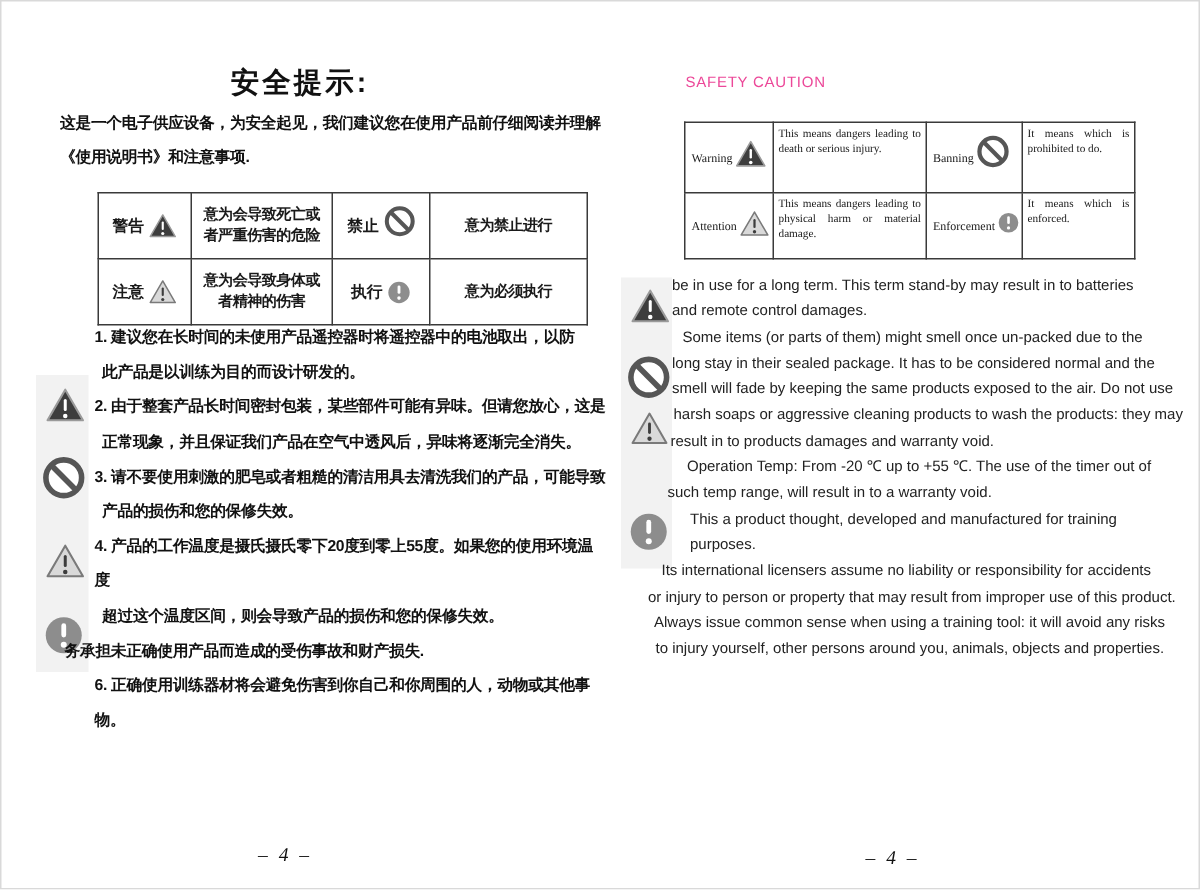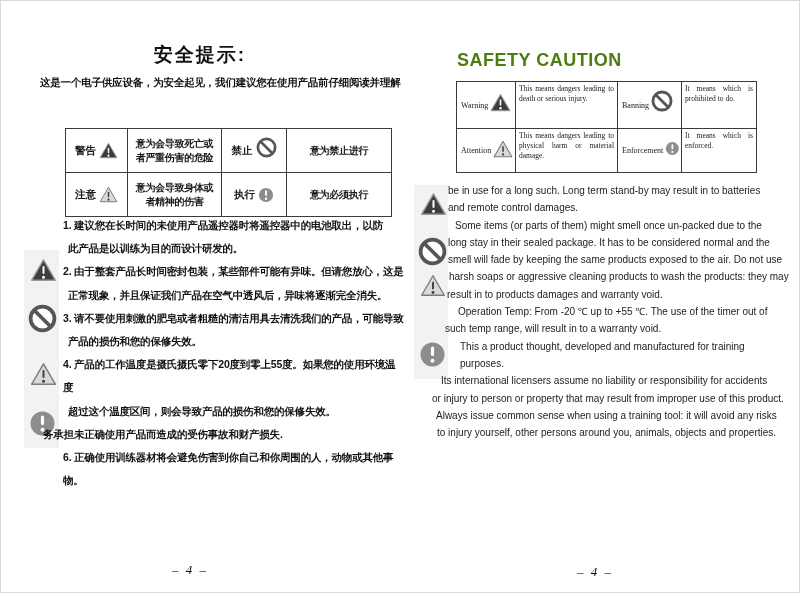--- a/index.html
+++ b/index.html
@@ -8,22 +8,22 @@
     font-family:"Liberation Sans",sans-serif;color:#1a1a1a;overflow:hidden;
     box-shadow:inset 0 0 0 1px #d9d9d9;
   }
   
   .scan-strip{position:absolute;background:#f2f2f2;}
   .strip-left{left:24px;top:250px;width:35px;height:198px;}
   .strip-right{left:414px;top:185px;width:34px;height:194px;}
   
   .zh-title{position:absolute;left:40px;top:42px;width:320px;margin:0;text-align:center;
     font-size:19px;font-weight:bold;letter-spacing:2px;color:#111;}
-  .en-title{position:absolute;left:457px;top:50px;margin:0;font-size:18px;font-weight:bold;
-    letter-spacing:.5px;color:#4d7c0f;}
+  .en-title{position:absolute;left:457px;top:50px;margin:0;font-size:10px;font-weight:normal;
+    letter-spacing:.5px;color:#ec4899;}
   
   .zh-intro{position:absolute;left:40px;top:71px;width:362px;font-size:10.5px;
     letter-spacing:-.2px;line-height:23px;color:#111;font-weight:bold;}
   .zh-list{position:absolute;left:42px;top:214px;width:362px;font-size:10.5px;
     letter-spacing:-.2px;line-height:23.2px;color:#111;font-weight:bold;}
   .zh-list .ln-num{margin-left:21px;}
   .zh-list .ln-cont{margin-left:26px;}
   .zh-list .ln-out{margin-left:1px;}
   
   table{border-collapse:collapse;position:absolute;background:#fff;}
@@ -61,20 +61,21 @@
 
 <div class="page">
 
   <div class="scan-strip strip-left"></div>
   <div class="scan-strip strip-right"></div>
 
   <h1 class="zh-title">安全提示:</h1>
 
   <div class="zh-intro">
     <div>这是一个电子供应设备，为安全起见，我们建议您在使用产品前仔细阅读并理解</div>
+    <div>《使用说明书》和注意事项.</div>
   </div>
 
   <table class="zh-table">
     <colgroup>
         <col style="width:62px">
         <col style="width:94px">
         <col style="width:65px">
         <col style="width:105px">
       </colgroup>
     <tbody>
@@ -237,21 +238,21 @@
         <rect x="12" y="8" width="2" height="8" rx="1" fill="#3d3d3d"></rect>
         <circle cx="13" cy="19.3" r="1.5" fill="#3d3d3d"></circle>
       </svg></span>
   <span class="m-icon" style="left:419px;top:341px;"><svg width="27" height="27" viewBox="0 0 27 27">
         <circle cx="13.5" cy="13.5" r="12" fill="#8d8d8d"></circle>
         <rect x="11.9" y="5.5" width="3.2" height="9.5" rx="1.6" fill="#fff"></rect>
         <circle cx="13.5" cy="19.8" r="2" fill="#fff"></circle>
       </svg></span>
 
   <div class="en-body">
-    <div style="margin-left:3px">be in use for a long such. Long term stand-by may result in to batteries</div>
+    <div style="margin-left:3px">be in use for a long term. This term stand-by may result in to batteries</div>
     <div style="margin-left:3px">and remote control damages.</div>
     <div style="margin-left:10px">Some items (or parts of them) might smell once un-packed due to the</div>
     <div style="margin-left:3px">long stay in their sealed package. It has to be considered normal and the</div>
     <div style="margin-left:3px">smell will fade by keeping the same products exposed to the air. Do not use</div>
     <div style="margin-left:4px">harsh soaps or aggressive cleaning products to wash the products: they may</div>
     <div style="margin-left:2px">result in to products damages and warranty void.</div>
     <div style="margin-left:13px">Operation Temp: From -20 ℃ up to +55 ℃. The use of the timer out of</div>
     <div style="margin-left:0px">such temp range, will result in to a warranty void.</div>
     <div style="margin-left:15px">This a product thought, developed and manufactured for training purposes.</div>
     <div style="margin-left:-4px">Its international licensers assume no liability or responsibility for accidents</div>

